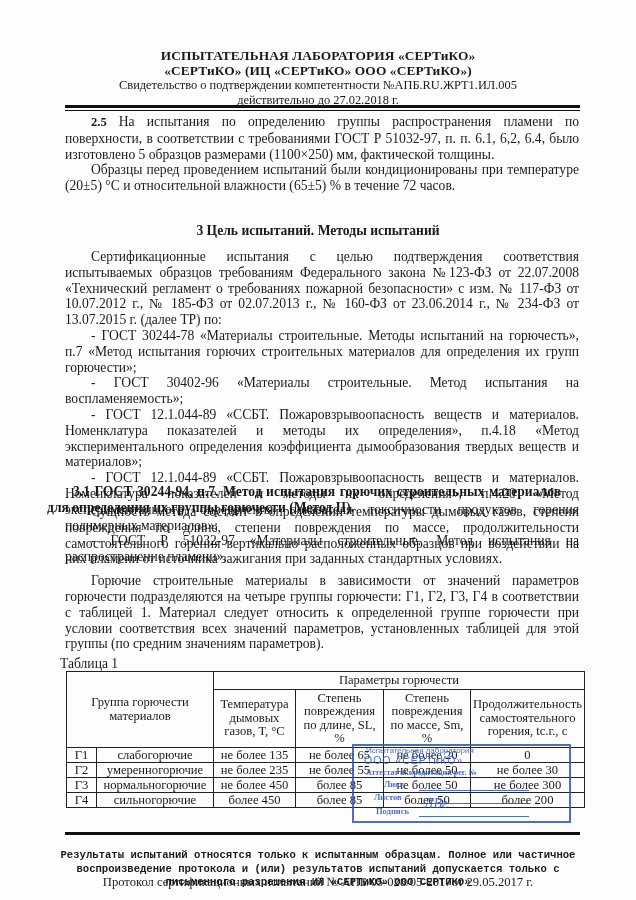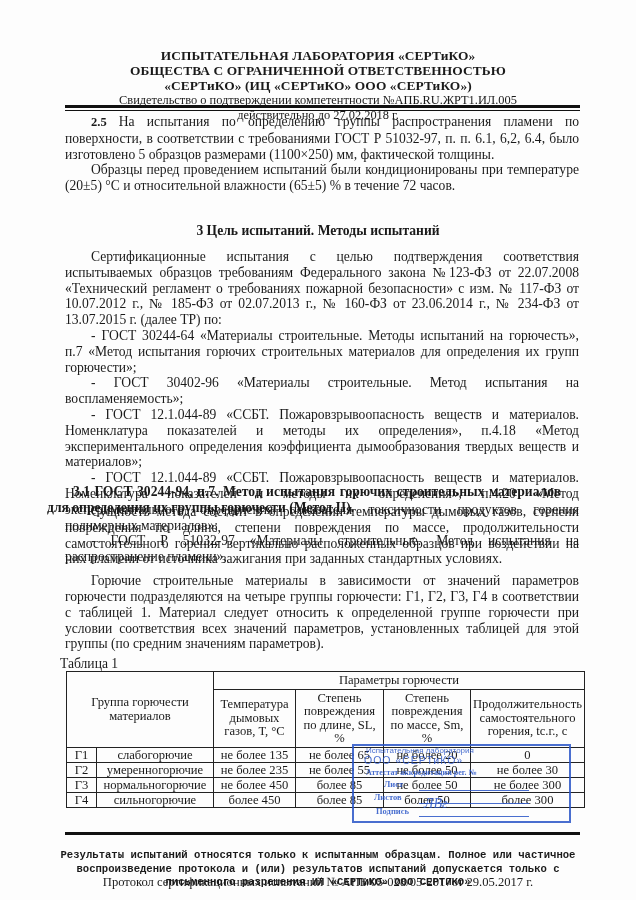--- a/index.html
+++ b/index.html
@@ -29,39 +29,38 @@
   .stamp .s3 { position:absolute; left:12px; top:22px; font-size:8px; font-family:"Liberation Serif", serif; font-weight:bold; }
   .stamp .lbl { position:absolute; left:30px; font-size:8.5px; font-family:"Liberation Serif", serif; font-weight:bold;text-align:right; }
   .stamp .ln { position:absolute; left:65px; width:110px; height:1px; background:#2a56c8; }
   .stamp .sig { position:absolute; left:70px; top:50px; font-size:14px; font-style:italic; font-family:"Liberation Serif", serif;text-align:center; }
 </style>
 </head>
 <body>
 
 <div class="hdr" style="top:48px;">
   <div class="b">ИСПЫТАТЕЛЬНАЯ ЛАБОРАТОРИЯ «СЕРТиКО»</div>
-  <div class="b">ОБЩЕСТВА С ОГРАНИЧЕННОЙ ОТВЕТСТВЕННОСТЬЮ</div>
   <div class="b">«СЕРТиКО» (ИЦ «СЕРТиКО» ООО «СЕРТиКО»)</div>
   <div class="n">Свидетельство о подтверждении компетентности №АПБ.RU.ЖРТ1.ИЛ.005</div>
   <div class="n">действительно до 27.02.2018 г.</div>
 </div>
 <div class="rule2" style="top:105px;">
   <div class="thick"></div>
     <div class="thin"></div>
 </div>
 
 <div class="txt" style="top:114px;">
   <p><b style="font-size:12.5px;">2.5</b><span> На испытания по определению группы распространения пламени по поверхности, в соответствии с требованиями ГОСТ Р 51032-97, п. п. 6.1, 6,2, 6.4, было изготовлено 5 образцов размерами (1100×250) мм, фактической толщины.</span></p>
   <p>Образцы перед проведением испытаний были кондиционированы при температуре (20±5) °С и относительной влажности (65±5) % в течение 72 часов.</p>
 </div>
 
 <div class="sec" style="top:223px;">3 Цель испытаний. Методы испытаний</div>
 <div class="txt" style="top:249px;">
   <p>Сертификационные испытания с целью подтверждения соответствия испытываемых образцов требованиям Федерального закона №123-ФЗ от 22.07.2008 «Технический регламент о требованиях пожарной безопасности» с изм. № 117-ФЗ от 10.07.2012 г., № 185-ФЗ от 02.07.2013 г., № 160-ФЗ от 23.06.2014 г., № 234-ФЗ от 13.07.2015 г. (далее ТР) по:</p>
-  <p>- ГОСТ 30244-64 «Материалы строительные. Методы испытаний на горючесть», п.7 «Метод испытания горючих строительных материалов для определения их групп горючести»;</p>
+  <p>- ГОСТ 30244-78 «Материалы строительные. Методы испытаний на горючесть», п.7 «Метод испытания горючих строительных материалов для определения их групп горючести»;</p>
   <p>- ГОСТ 30402-96 «Материалы строительные. Метод испытания на воспламеняемость»;</p>
   <p>- ГОСТ 12.1.044-89 «ССБТ. Пожаровзрывоопасность веществ и материалов. Номенклатура показателей и методы их определения», п.4.18 «Метод экспериментального определения коэффициента дымообразования твердых веществ и материалов»;</p>
   <p>- ГОСТ 12.1.044-89 «ССБТ. Пожаровзрывоопасность веществ и материалов. Номенклатура показателей и методы их определения», п.4.20 «Метод экспериментального определения показателя токсичности продуктов горения полимерных материалов»;</p>
   <p>- ГОСТ Р 51032-97 «Материалы строительные. Метод испытания на распространение пламени».</p>
 </div>
 
 <div class="sub" style="top:484px;">3.1 ГОСТ 30244-94, п.7. Метод испытания горючих строительных материалов для определения их группы горючести (Метод II).</div>
 <div class="txt" style="top:504px;">
   <p>Сущность метода состоит в определении температуры дымовых газов, степени повреждения по длине, степени повреждения по массе, продолжительности самостоятельного горения вертикально расположенных образцов при воздействии на них пламени от источника зажигания при заданных стандартных условиях.</p>
   <p style="margin-top:6px;">Горючие строительные материалы в зависимости от значений параметров горючести подразделяются на четыре группы горючести: Г1, Г2, Г3, Г4 в соответствии с таблицей 1. Материал следует относить к определенной группе горючести при условии соответствия всех значений параметров, установленных таблицей для этой группы (по средним значениям параметров).</p>
@@ -111,21 +110,21 @@
     <td>более 85</td>
     <td>не более 50</td>
     <td>не более 300</td>
   </tr>
   <tr class="dr">
     <td>Г4</td>
     <td>сильногорючие</td>
     <td>более 450</td>
     <td>более 85</td>
     <td>более 50</td>
-    <td>более 300</td>
+    <td>более 200</td>
   </tr>
 </tbody>
   </table>
 
 <div class="stamp">
   <div class="s1">Испытательная лаборатория</div>
   <div class="s2">ООО «СЕРТиКО»</div>
   <div class="s3">Аттестат аккредитации рег. №</div>
   <div class="lbl" style="top:33px;">Лист</div>
   <div class="ln" style="top:44px;"></div>

